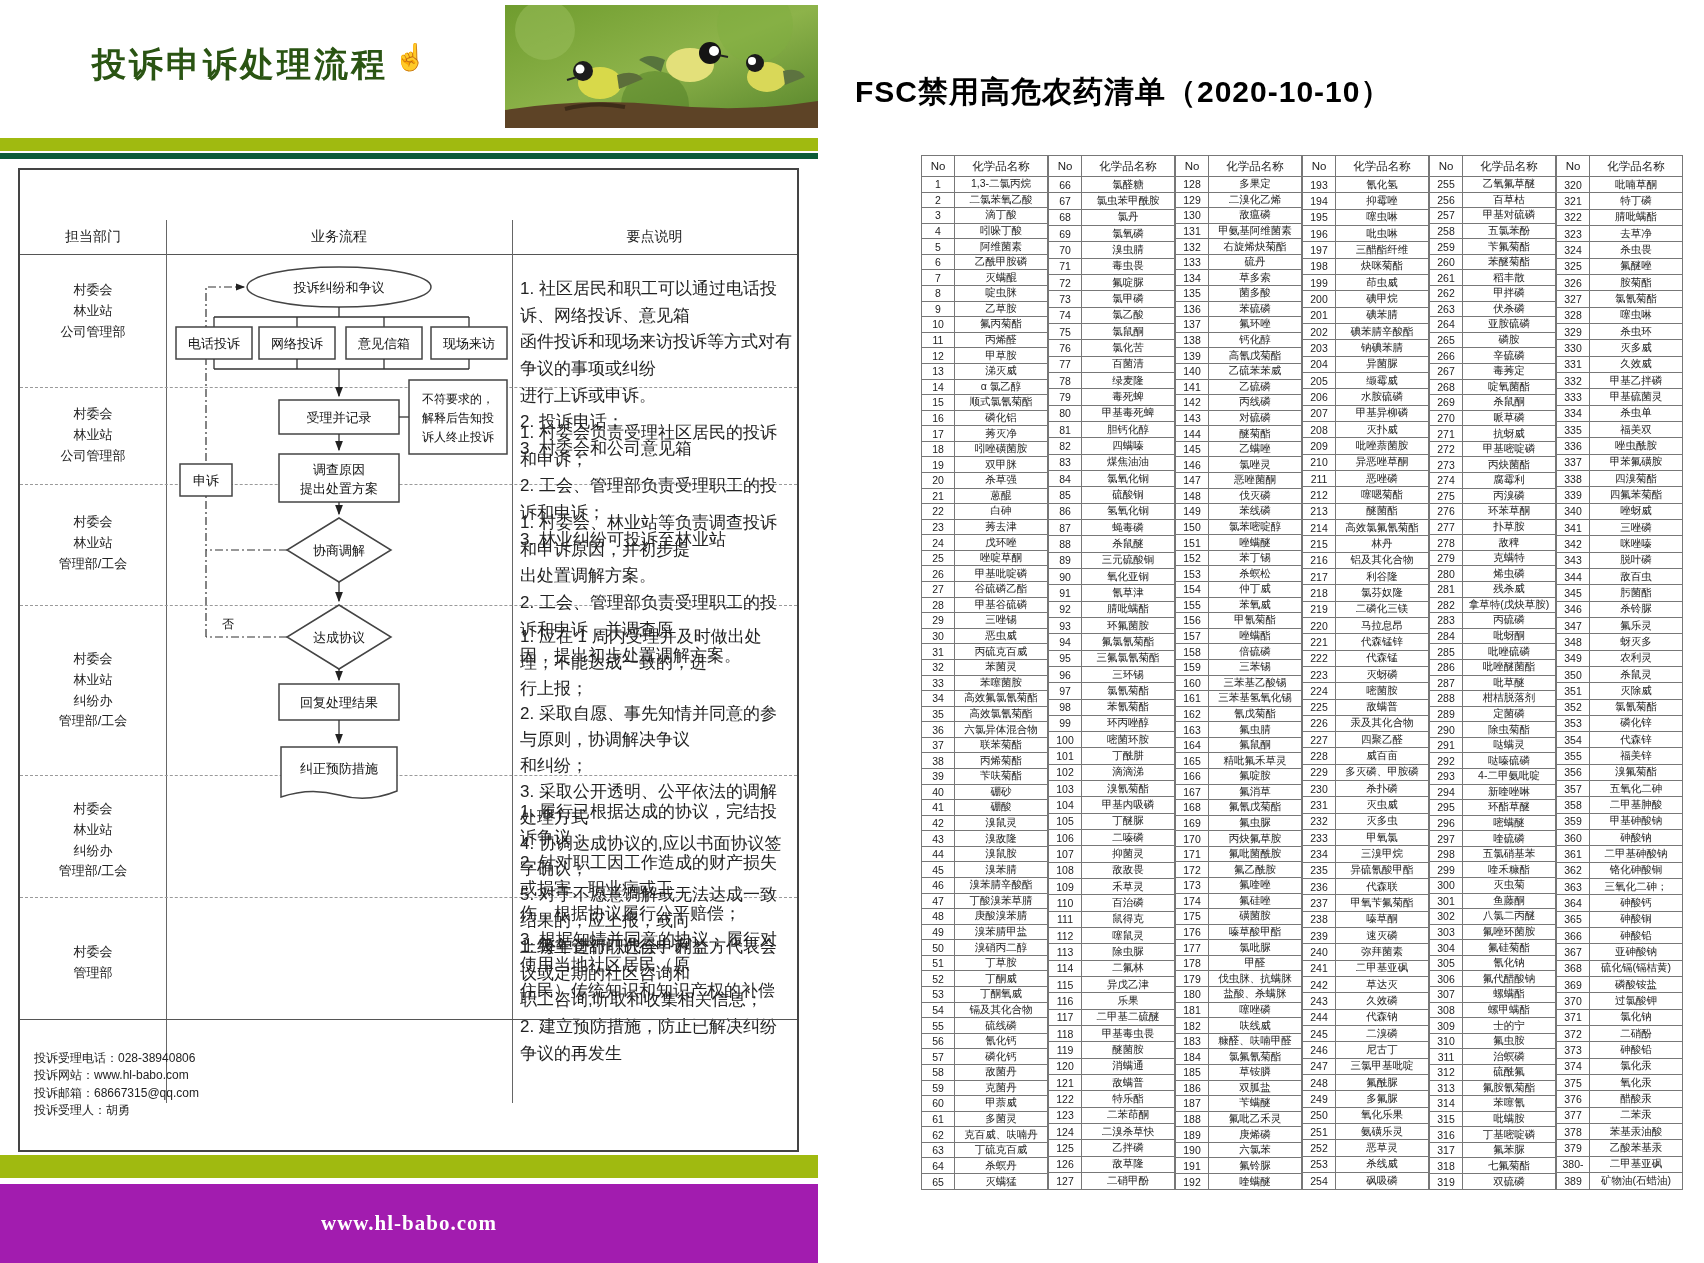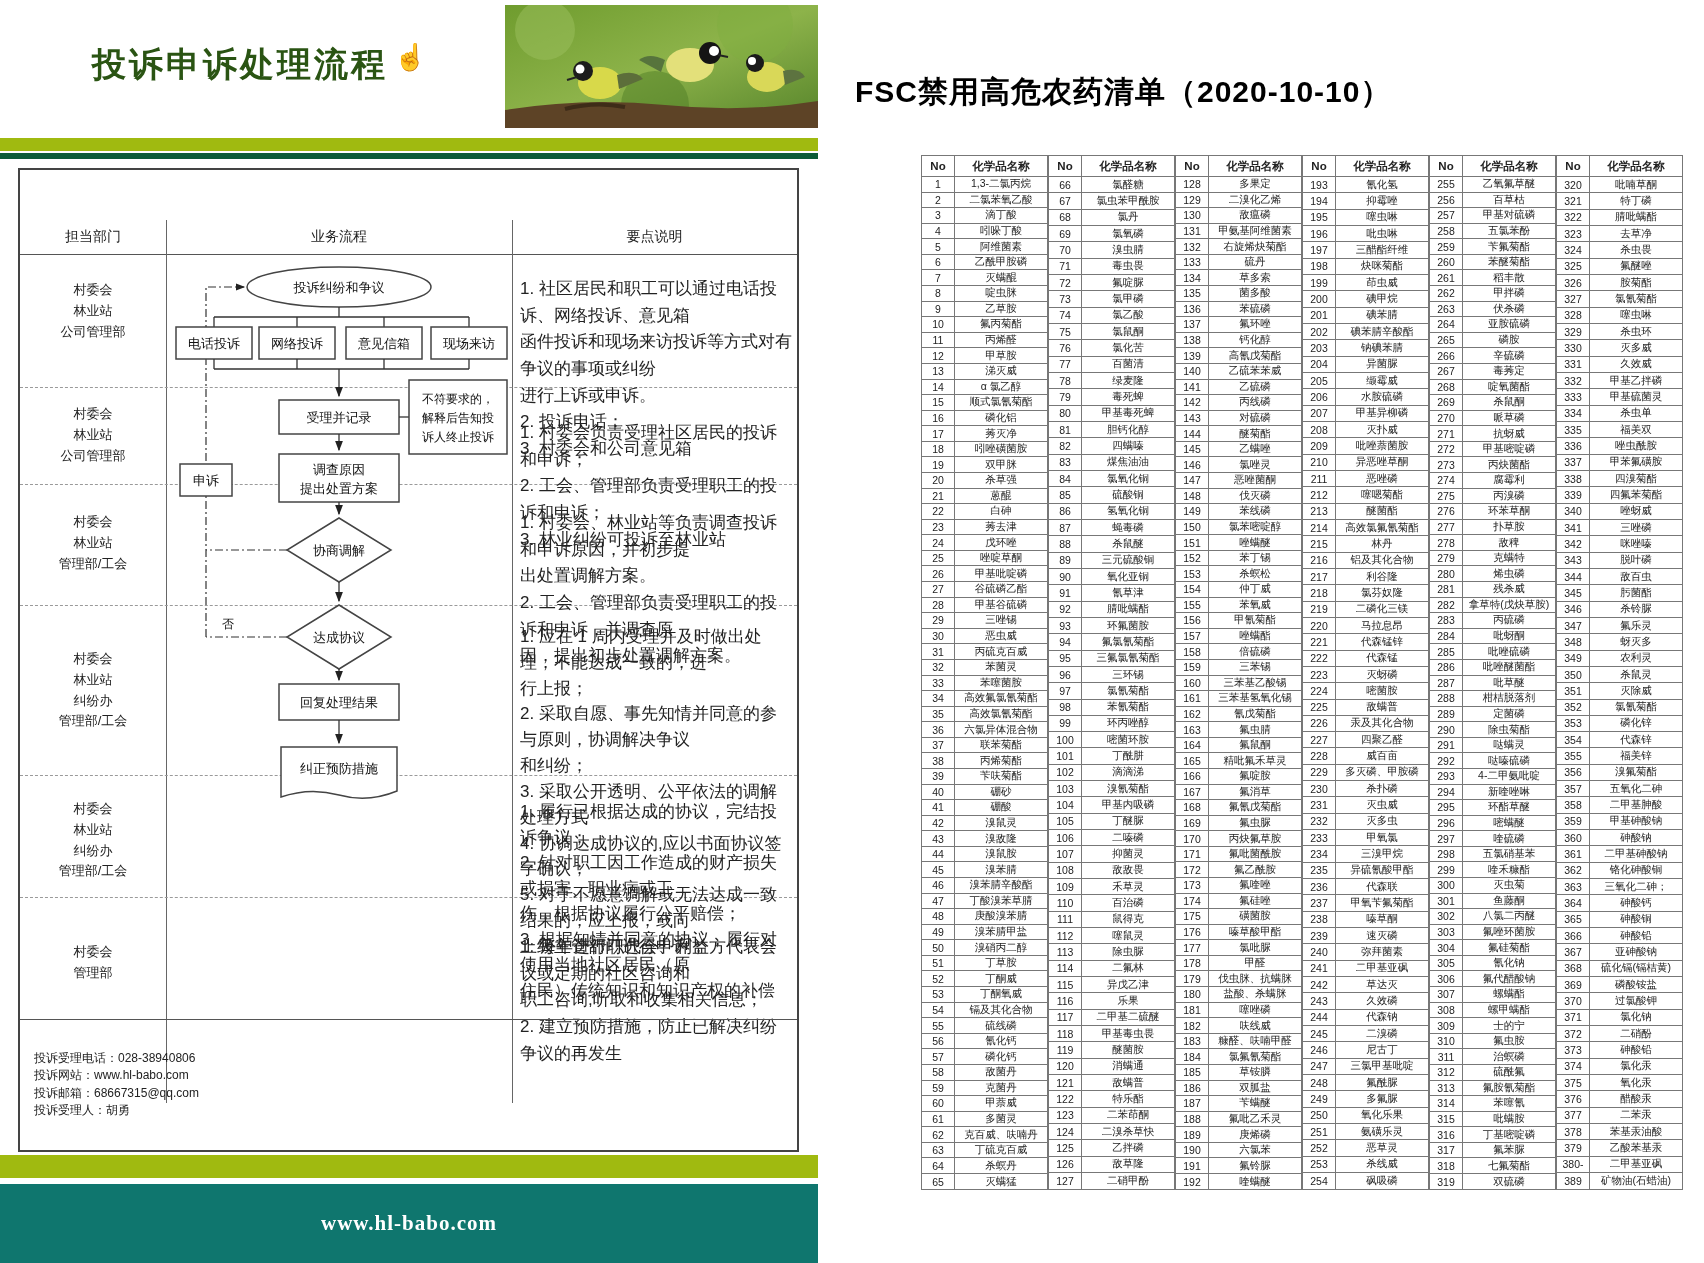--- a/index.html
+++ b/index.html
@@ -32,38 +32,38 @@
   .lane-sep{position:absolute;left:0;width:777px;border-top:1px dashed #9a9a9a;height:0;}
   .dept-label{position:absolute;left:0;width:146px;text-align:center;font-size:13px;line-height:1.6;
               white-space:pre-line;}
   .note-block{position:absolute;left:500px;width:272px;font-size:17px;line-height:1.57;white-space:pre-line;}
   #flow-svg{position:absolute;left:146px;top:0;width:346px;height:765px;z-index:2;}
 
   .contact-strip{position:absolute;left:0;top:849px;width:100%;height:133px;border-top:1px solid #555;
                  box-sizing:border-box;padding:30px 16px 0 14px;font-size:12px;line-height:1.45;}
 
   .stripe-lime-bot{position:absolute;left:0;top:1155px;width:818px;height:23px;background:#a0ba10;}
-  .footer-bar{position:absolute;left:0;top:1184px;width:818px;height:79px;background:#0f766e;
+  .footer-bar{position:absolute;left:0;top:1184px;width:818px;height:79px;background:#a21caf;
               display:flex;align-items:center;justify-content:center;}
   .footer-url{color:#fff;font-size:21px;font-weight:bold;font-family:"Liberation Serif","DejaVu Serif",serif;letter-spacing:1px;}
 
   
   #flow-svg text{font-size:13px;fill:#111;text-anchor:middle;font-family:"Liberation Sans","DejaVu Sans",sans-serif;}
   #flow-svg text.small{font-size:12px;}
   #flow-svg .shape{fill:#fff;stroke:#444;stroke-width:1.5;}
   #flow-svg .wire{stroke:#333;stroke-width:1.3;fill:none;}
   #flow-svg .dashdot{stroke:#333;stroke-width:1.2;fill:none;stroke-dasharray:8 3 2 3;}
 
   
   #right-panel{position:absolute;left:855px;top:0;width:849px;height:1263px;background:#fff;}
   .hhp-title{position:absolute;left:0;top:72px;width:790px;text-align:left;font-size:30px;font-weight:bold;color:#000;letter-spacing:1px;}
   #hhp-columns{position:absolute;left:66px;top:155px;height:1035px;display:flex;align-items:stretch;}
   table.hhp{border-collapse:collapse;height:1035px;table-layout:fixed;background:#fff;}
   table.hhp th,table.hhp td{border:1px solid #777;padding:0 1px;overflow:hidden;white-space:nowrap;}
-  table.hhp th{font-size:11.5px;font-weight:bold;height:20px;}
+  table.hhp th{font-size:11.5px;font-weight:normal;height:20px;}
   table.hhp td{font-size:10.5px;text-align:center;}
   table.hhp .cno{width:30px;}
   table.hhp .cname{width:90px;}
   table.hhp{border:1.5px solid #333;}
 </style>
 </head>
 <body>
 
 <div id="stage">
 

